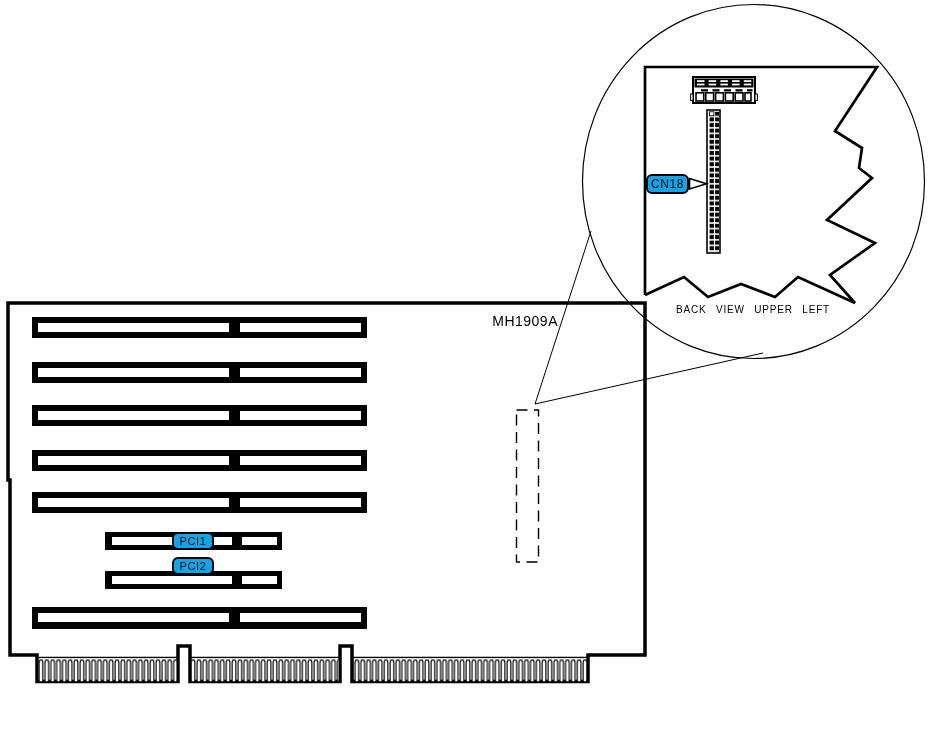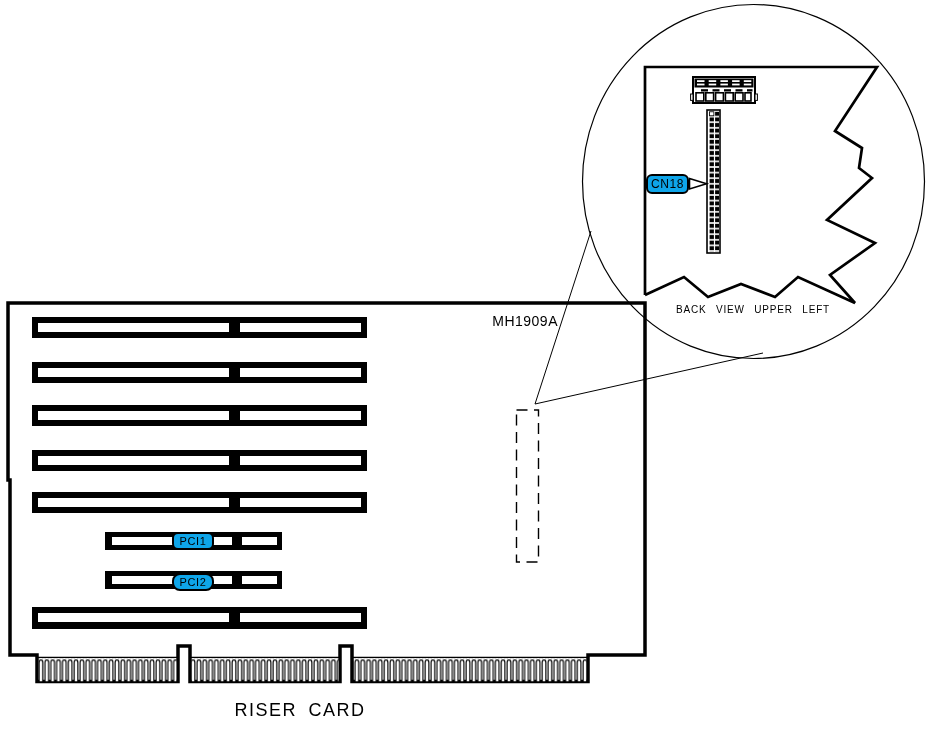--- a/index.html
+++ b/index.html
@@ -7,21 +7,21 @@
          font-family:"Liberation Sans",sans-serif;color:#000;}
   #art{position:absolute;left:0;top:0;}
   .lbl{position:absolute;text-align:center;color:#000;white-space:nowrap;}
   .part-num{left:478px;top:313px;width:80px;font-size:14px;letter-spacing:.5px;text-align:right;}
   .detail-cap{left:653px;top:304px;width:200px;font-size:10px;letter-spacing:.8px;word-spacing:6px;}
   .board-cap{left:175px;top:700px;width:250px;font-size:18px;letter-spacing:1.5px;word-spacing:5px;}
   .tagbox{position:absolute;box-sizing:border-box;background:#0ea5e9;border:2.5px solid #000;
           border-radius:6px;text-align:left;font-size:12px;letter-spacing:.6px;
           display:flex;align-items:center;justify-content:center;}
   .pci{left:172px;width:42px;height:18px;border-width:2px;font-size:11px;}
-  .pci1{top:532px;} .pci2{top:573px;border-radius:8px;}
+  .pci1{top:532px;} .pci2{top:557px;}
   .cn18{left:646px;top:174px;width:43px;height:20px;}
 </style>
 </head>
 <body>
 
 <div id="stage">
 
   <svg id="art" width="928" height="733" viewBox="0 0 928 733">
     <defs>
       <pattern id="fingers" x="38" y="658.5" width="5.85" height="23" patternUnits="userSpaceOnUse">
@@ -142,14 +142,13 @@
   <div class="lbl part-num">MH1909A</div>
 
   <div class="tagbox pci pci1">PCI1</div>
 
   <div class="tagbox pci pci2">PCI2</div>
 
   <div class="tagbox cn18">CN18</div>
 
   <div class="lbl detail-cap">BACK VIEW UPPER LEFT</div>
 
-  <div class="lbl board-cap">RISER CARD</div>
 </div>
 
 </body></html>

